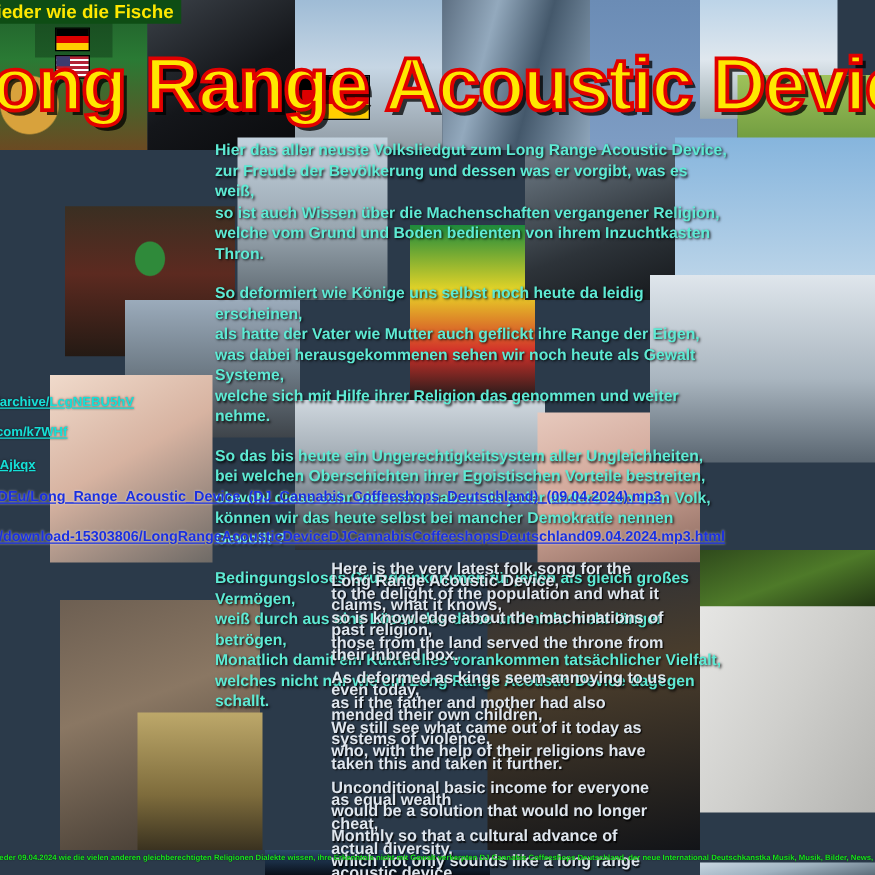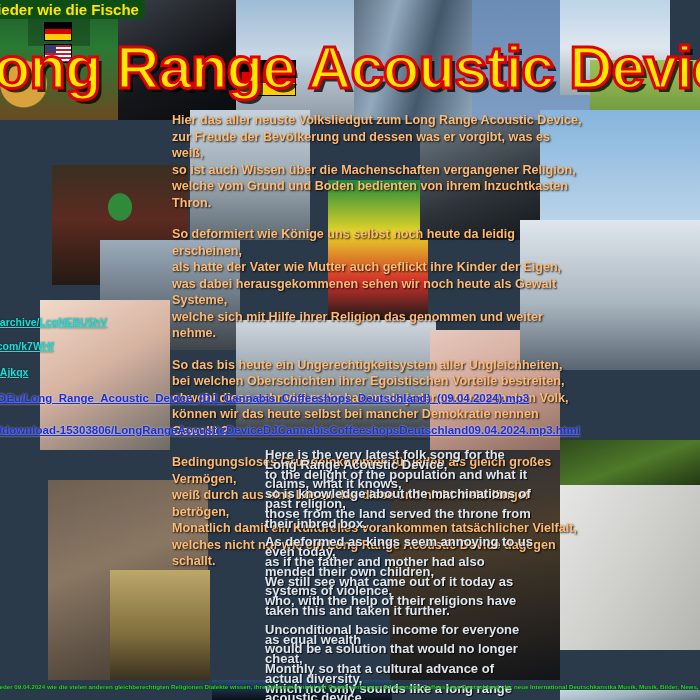--- a/index.html
+++ b/index.html
@@ -55,21 +55,21 @@
     color:#ffe800;background:#0e4d14;padding:1px 6px;white-space:nowrap;}
 
   
   .flag{position:absolute;width:26px;height:17px;border:1px solid #000;}
   .flag-de{background:linear-gradient(180deg,#000 0 33%,#dd0000 33% 66%,#ffce00 66% 100%);}
   .flag-us{background:repeating-linear-gradient(180deg,#b22234 0 2px,#fff 2px 4px);}
   .flag-us::before{content:"";position:absolute;left:0;top:0;width:11px;height:8px;background:#3c3b6e;}
 
   
   #lyrics-de{position:absolute;left:172px;top:112px;width:412px;
-    font-size:12.6px;line-height:16.5px;font-weight:bold;color:#fdba74;
+    font-size:12.6px;line-height:16.5px;font-weight:bold;color:#5eead4;
     text-shadow:1px 1px 2px rgba(0,0,0,.9);}
   #lyrics-de p{margin:0 0 15px 0;white-space:pre-line;}
 
   
   #lyrics-en{position:absolute;left:265px;top:450px;width:268px;
     font-size:13px;line-height:9.8px;font-weight:bold;color:#dfe6ee;
     text-shadow:1px 1px 1px rgba(0,0,0,.85);}
   #lyrics-en p{margin:0 0 9px 0;white-space:pre-line;}
 
   
@@ -131,21 +131,21 @@
   <div id="title-band">
     <div id="title-text">Long Range Acoustic Device</div>
   </div>
 
   <div id="lyrics-de">
     <p>Hier das aller neuste Volksliedgut zum Long Range Acoustic Device,
 zur Freude der Bevölkerung und dessen was er vorgibt, was es weiß,
 so ist auch Wissen über die Machenschaften vergangener Religion,
 welche vom Grund und Boden bedienten von ihrem Inzuchtkasten Thron.</p>
     <p>So deformiert wie Könige uns selbst noch heute da leidig erscheinen,
-als hatte der Vater wie Mutter auch geflickt ihre Kinder der Eigen,
+als hatte der Vater wie Mutter auch geflickt ihre Range der Eigen,
 was dabei herausgekommenen sehen wir noch heute als Gewalt Systeme,
 welche sich mit Hilfe ihrer Religion das genommen und weiter nehme.</p>
     <p>So das bis heute ein Ungerechtigkeitsystem aller Ungleichheiten,
 bei welchen Oberschichten ihrer Egoistischen Vorteile bestreiten,
 obwohl diese sehr viel mehr haben als jeder andere von dem Volk,
 können wir das heute selbst bei mancher Demokratie nennen Gewollt ?</p>
     <p>Bedingungsloses Grundeinkommen für jeden als gleich großes Vermögen,
 weiß durch aus eine Lösen das diese und nicht mehr länger betrögen,
 Monatlich damit ein Kulturelles vorankommen tatsächlicher Vielfalt,
 welches nicht nur wie ein Long Range Acoustic Device dagegen schallt.</p>

